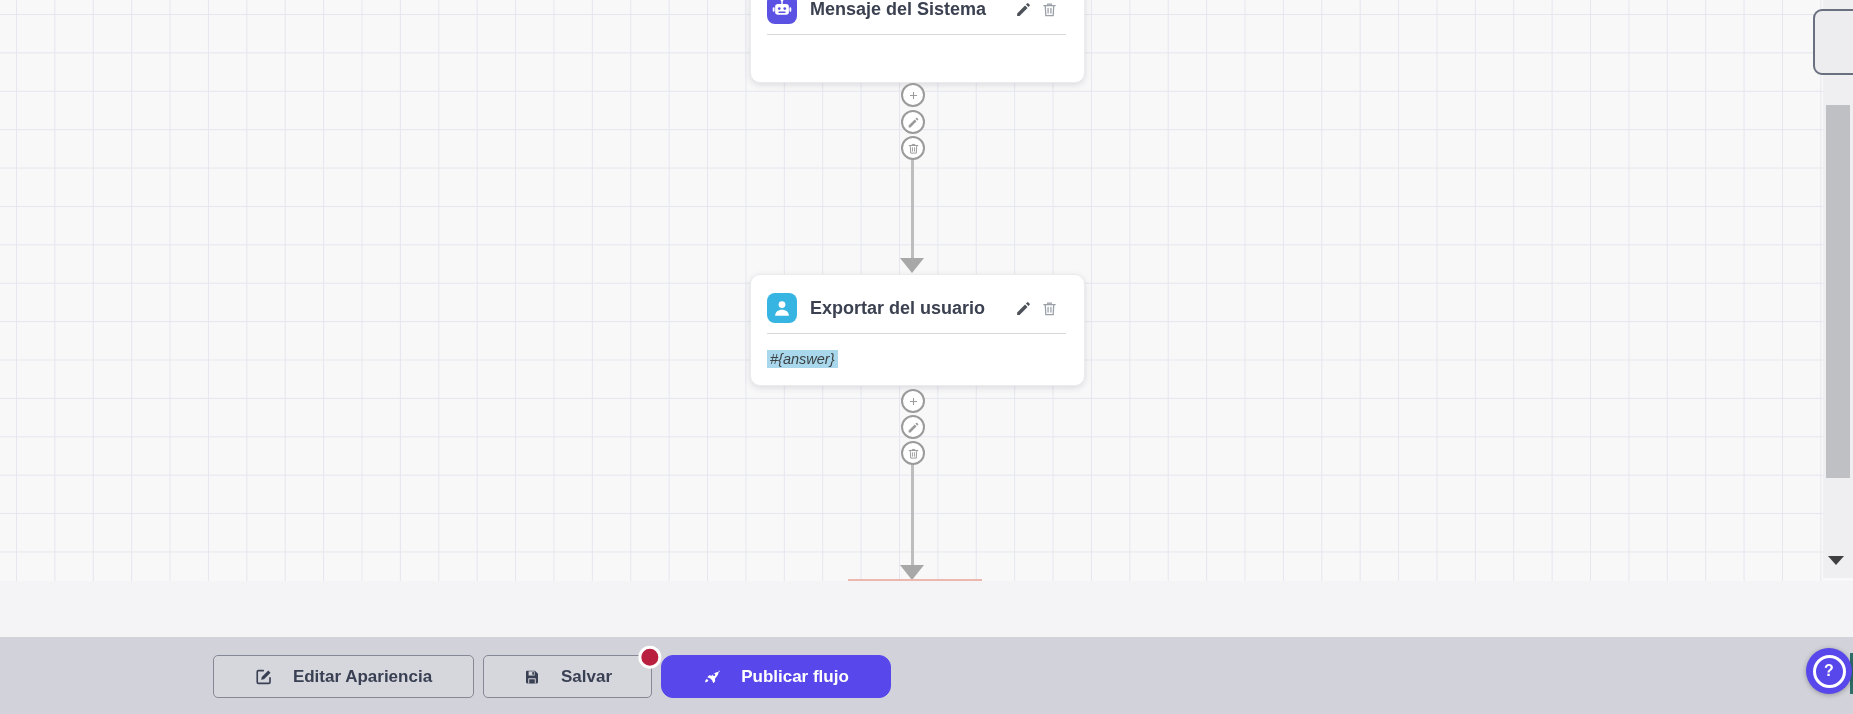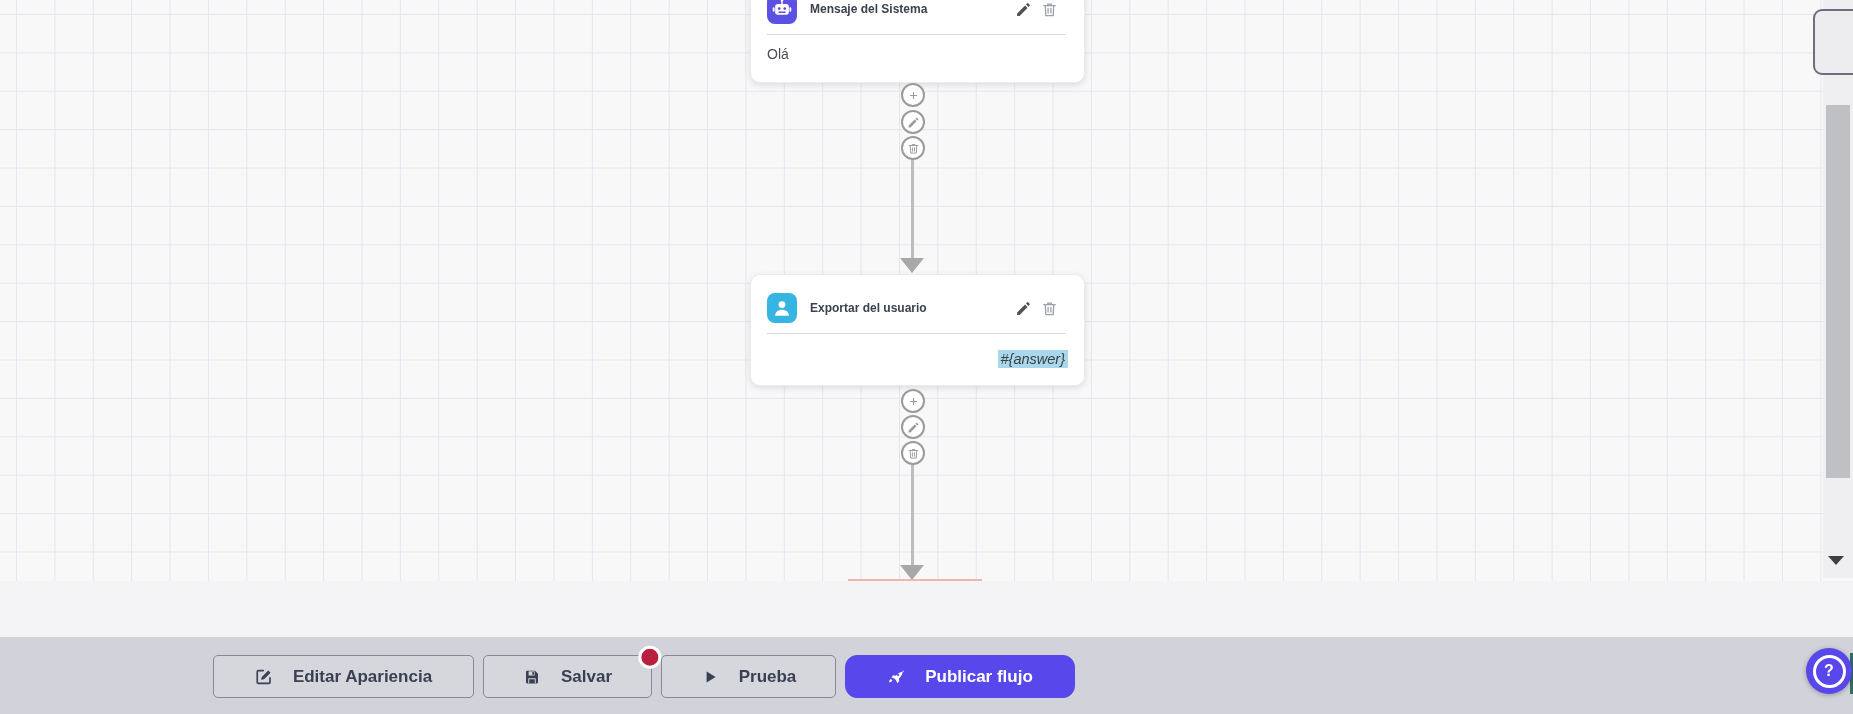--- a/index.html
+++ b/index.html
@@ -34,33 +34,33 @@
     position:absolute; top:9px; left:16px; right:26px; height:48px;
     display:flex; align-items:center;
   }
   .node-icon {
     width:30px; height:30px; border-radius:8px; flex:0 0 30px;
     margin-right:13px; display:flex; align-items:center; justify-content:center;
   }
   .node-icon svg { width:22px; height:22px; }
   .node-icon.system { background:#5b52e3; }
   .node-icon.user   { background:#36b5e2; }
-  .node-title { flex:1; font-weight:bold; font-size:12px; color:#3b4150; }
+  .node-title { flex:1; font-weight:bold; font-size:18px; color:#3b4150; }
   .hdr-action { width:17px; height:17px; margin-left:9px; cursor:pointer; }
   .hdr-action svg { width:17px; height:17px; display:block; }
   .hdr-action.pencil { color:#4c5258; }
   .hdr-action.trash  { color:#9aa0a8; }
 
   .node-divider { position:absolute; top:58px; left:16px; right:18px; height:1px; background:#d8d8d8; }
 
   .node-body {
     position:absolute; top:68px; left:16px; right:16px;
     font-size:14px; color:#4b4e55; line-height:20px;
   }
-  .node-user .node-body { top:74px; text-align:right; }
+  .node-user .node-body { top:74px; text-align:left; }
   .highlight { background:#a9d8ec; font-style:italic; padding:1px 3px; color:#3c4043; font-size:14.5px; }
 
   
   .conn-line { position:absolute; left:911px; width:3px; background:#bdbdbd; }
   .line-1 { top:158px; height:101px; }
   .line-2 { top:463px; height:103px; }
   .conn-arrow {
     position:absolute; left:900px; width:0; height:0;
     border-left:12px solid transparent; border-right:12px solid transparent;
     border-top:15px solid #a8a8a8;
@@ -174,21 +174,20 @@
           <svg viewBox="0 0 24 24" fill="none" stroke="currentColor" stroke-width="1.8" stroke-linecap="round">
             <path d="M4 6.5h16"></path>
               <path d="M9.5 6.5V4.5h5v2"></path>
             <path d="M6 6.5l.8 14h10.4l.8-14"></path>
             <path d="M10 10.5v6.5"></path>
               <path d="M14 10.5v6.5"></path>
           </svg>
         </span>
       </div>
       <div class="node-divider"></div>
-      <div class="node-body">Olá</div>
     </div>
 
     <div class="conn-btn s1-add">
       <svg viewBox="0 0 24 24" fill="none" stroke="currentColor" stroke-width="2">
           <path d="M12 5.5v13M5.5 12h13"></path>
         </svg>
     </div>
     <div class="conn-btn s1-edit">
       <svg viewBox="0 0 24 24" fill="currentColor">
         <path d="M3 17.5V21h3.5L17.7 9.8 14.2 6.3 3 17.5z"></path>
@@ -285,26 +284,20 @@
           <path d="M4 5a1.5 1.5 0 0 1 1.5-1.5H16l4 4V19a1.5 1.5 0 0 1-1.5 1.5h-13A1.5 1.5 0 0 1 4 19V5z" fill="currentColor"></path>
           <rect x="7.5" y="4.5" width="8" height="5.5" fill="#d6d7dd"></rect>
           <rect x="12.4" y="5.4" width="2.2" height="3.6" fill="currentColor"></rect>
           <rect x="7" y="13.5" width="10" height="7" rx="0.8" fill="#d6d7dd"></rect>
           <rect x="8.3" y="15" width="7.4" height="5.5" fill="currentColor"></rect>
         </svg>
         <span>Salvar</span>
         <span class="badge-dot"></span>
       </button>
 
-      <button class="tb-btn w-test">
-        <svg viewBox="0 0 24 24" fill="currentColor">
-          <path d="M7.5 4.8L19.5 12 7.5 19.2z"></path>
-        </svg>
-        <span>Prueba</span>
-      </button>
 
       <button class="tb-btn w-pub primary">
         <svg viewBox="0 0 24 24" fill="currentColor">
           <path d="M20.9 3.1c.4 3.5-1.1 7.1-3.9 9.9l-1.2 1.2.5 3.5-2.6 2.6-1.6-4.1-2.3-2.3-4.1-1.6 2.6-2.6 3.5.5 1.2-1.2c2.8-2.8 6.4-4.3 9.9-3.9z"></path>
           <circle cx="14.8" cy="9.2" r="1.5" fill="#5847ea"></circle>
           <path d="M7.2 16.8c-.7 1.7-2.6 2.3-4.3 2.3 0-1.7.6-3.6 2.3-4.3z"></path>
         </svg>
         <span>Publicar flujo</span>
       </button>
 

